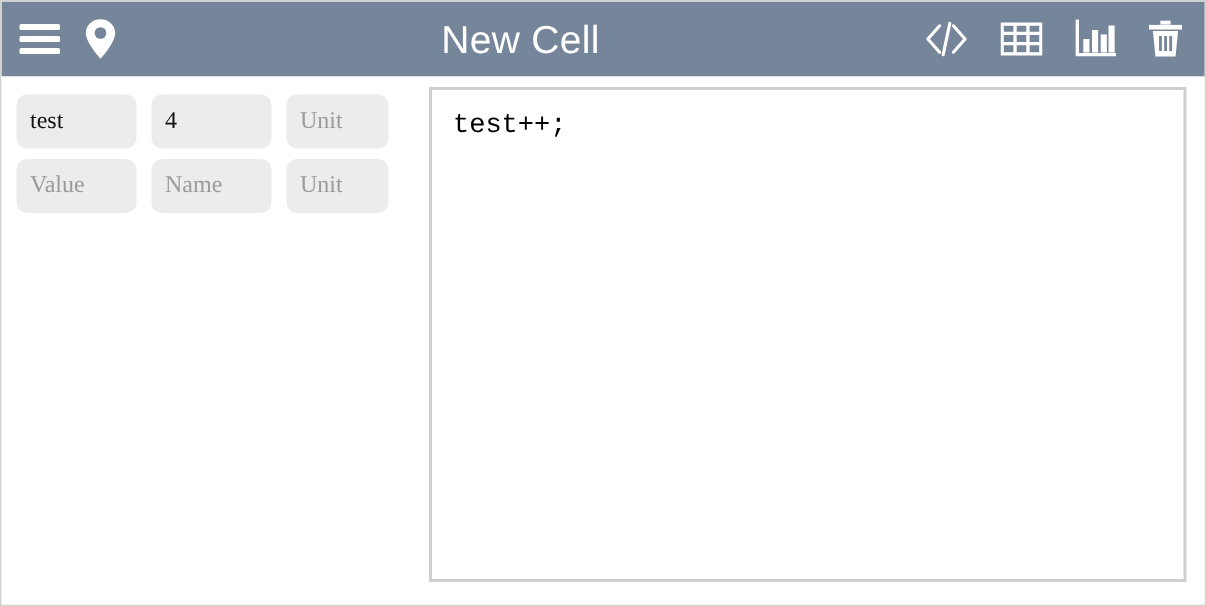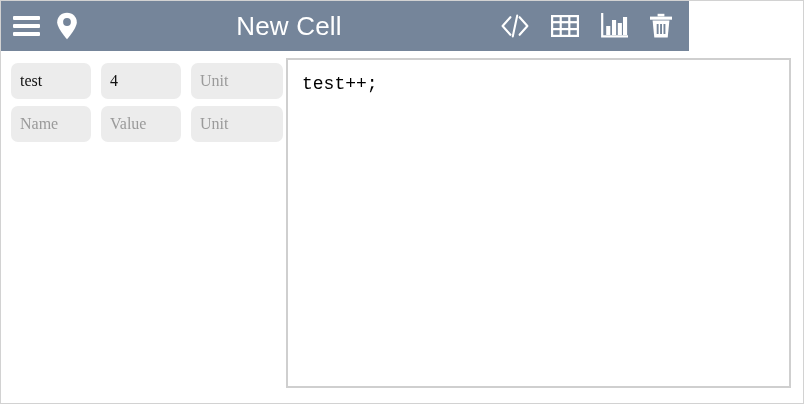--- a/index.html
+++ b/index.html
@@ -20,21 +20,21 @@
     box-sizing: border-box;
     border: 1px solid #d2d2d2;
     background: #ffffff;
     overflow: hidden;
   }
 
   
   .header {
     position: absolute;
     left: 0; top: 0;
-    width: 688px;
+    width: 804px;
     height: 50px;
     background: #75859a;
     display: flex;
     align-items: center;
     box-sizing: border-box;
   }
   .header-left {
     display: flex;
     align-items: center;
     gap: 16px;
@@ -102,21 +102,21 @@
     box-sizing: border-box;
     font-family: Liberation Serif, serif;
     font-size: 16px;
     color: #111111;
     outline: none;
     display: block;
   }
   .cellfield::placeholder { color: #9a9a9a; opacity: 1; }
   .f-name  { width: 80px; }
   .f-value { width: 80px; }
-  .f-unit  { width: 92px; }
+  .f-unit  { width: 68px; }
 
   
   .code-editor {
     position: absolute;
     left: 285px;
     top: 7px;
     width: 505px;
     height: 330px;
     background: #ffffff;
     border: 2px solid #cfcfcf;
@@ -207,22 +207,22 @@
 
     <div class="vars-panel">
 
       <div class="var-row">
         <input class="cellfield f-name" type="text" value="test" placeholder="Name" style="">
         <input class="cellfield f-value" type="text" value="4" placeholder="Value" style="">
         <input class="cellfield f-unit" type="text" value="" placeholder="Unit" style="">
       </div>
 
       <div class="var-row">
+        <input class="cellfield f-value" type="text" value="" placeholder="Value" style="">
         <input class="cellfield f-name" type="text" value="" placeholder="Name" style="">
-        <input class="cellfield f-value" type="text" value="" placeholder="Value" style="">
         <input class="cellfield f-unit" type="text" value="" placeholder="Unit" style="">
       </div>
 
     </div>
 
     <div class="code-editor">
       <pre class="code-text">test++;</pre>
     </div>
 
   </div>

